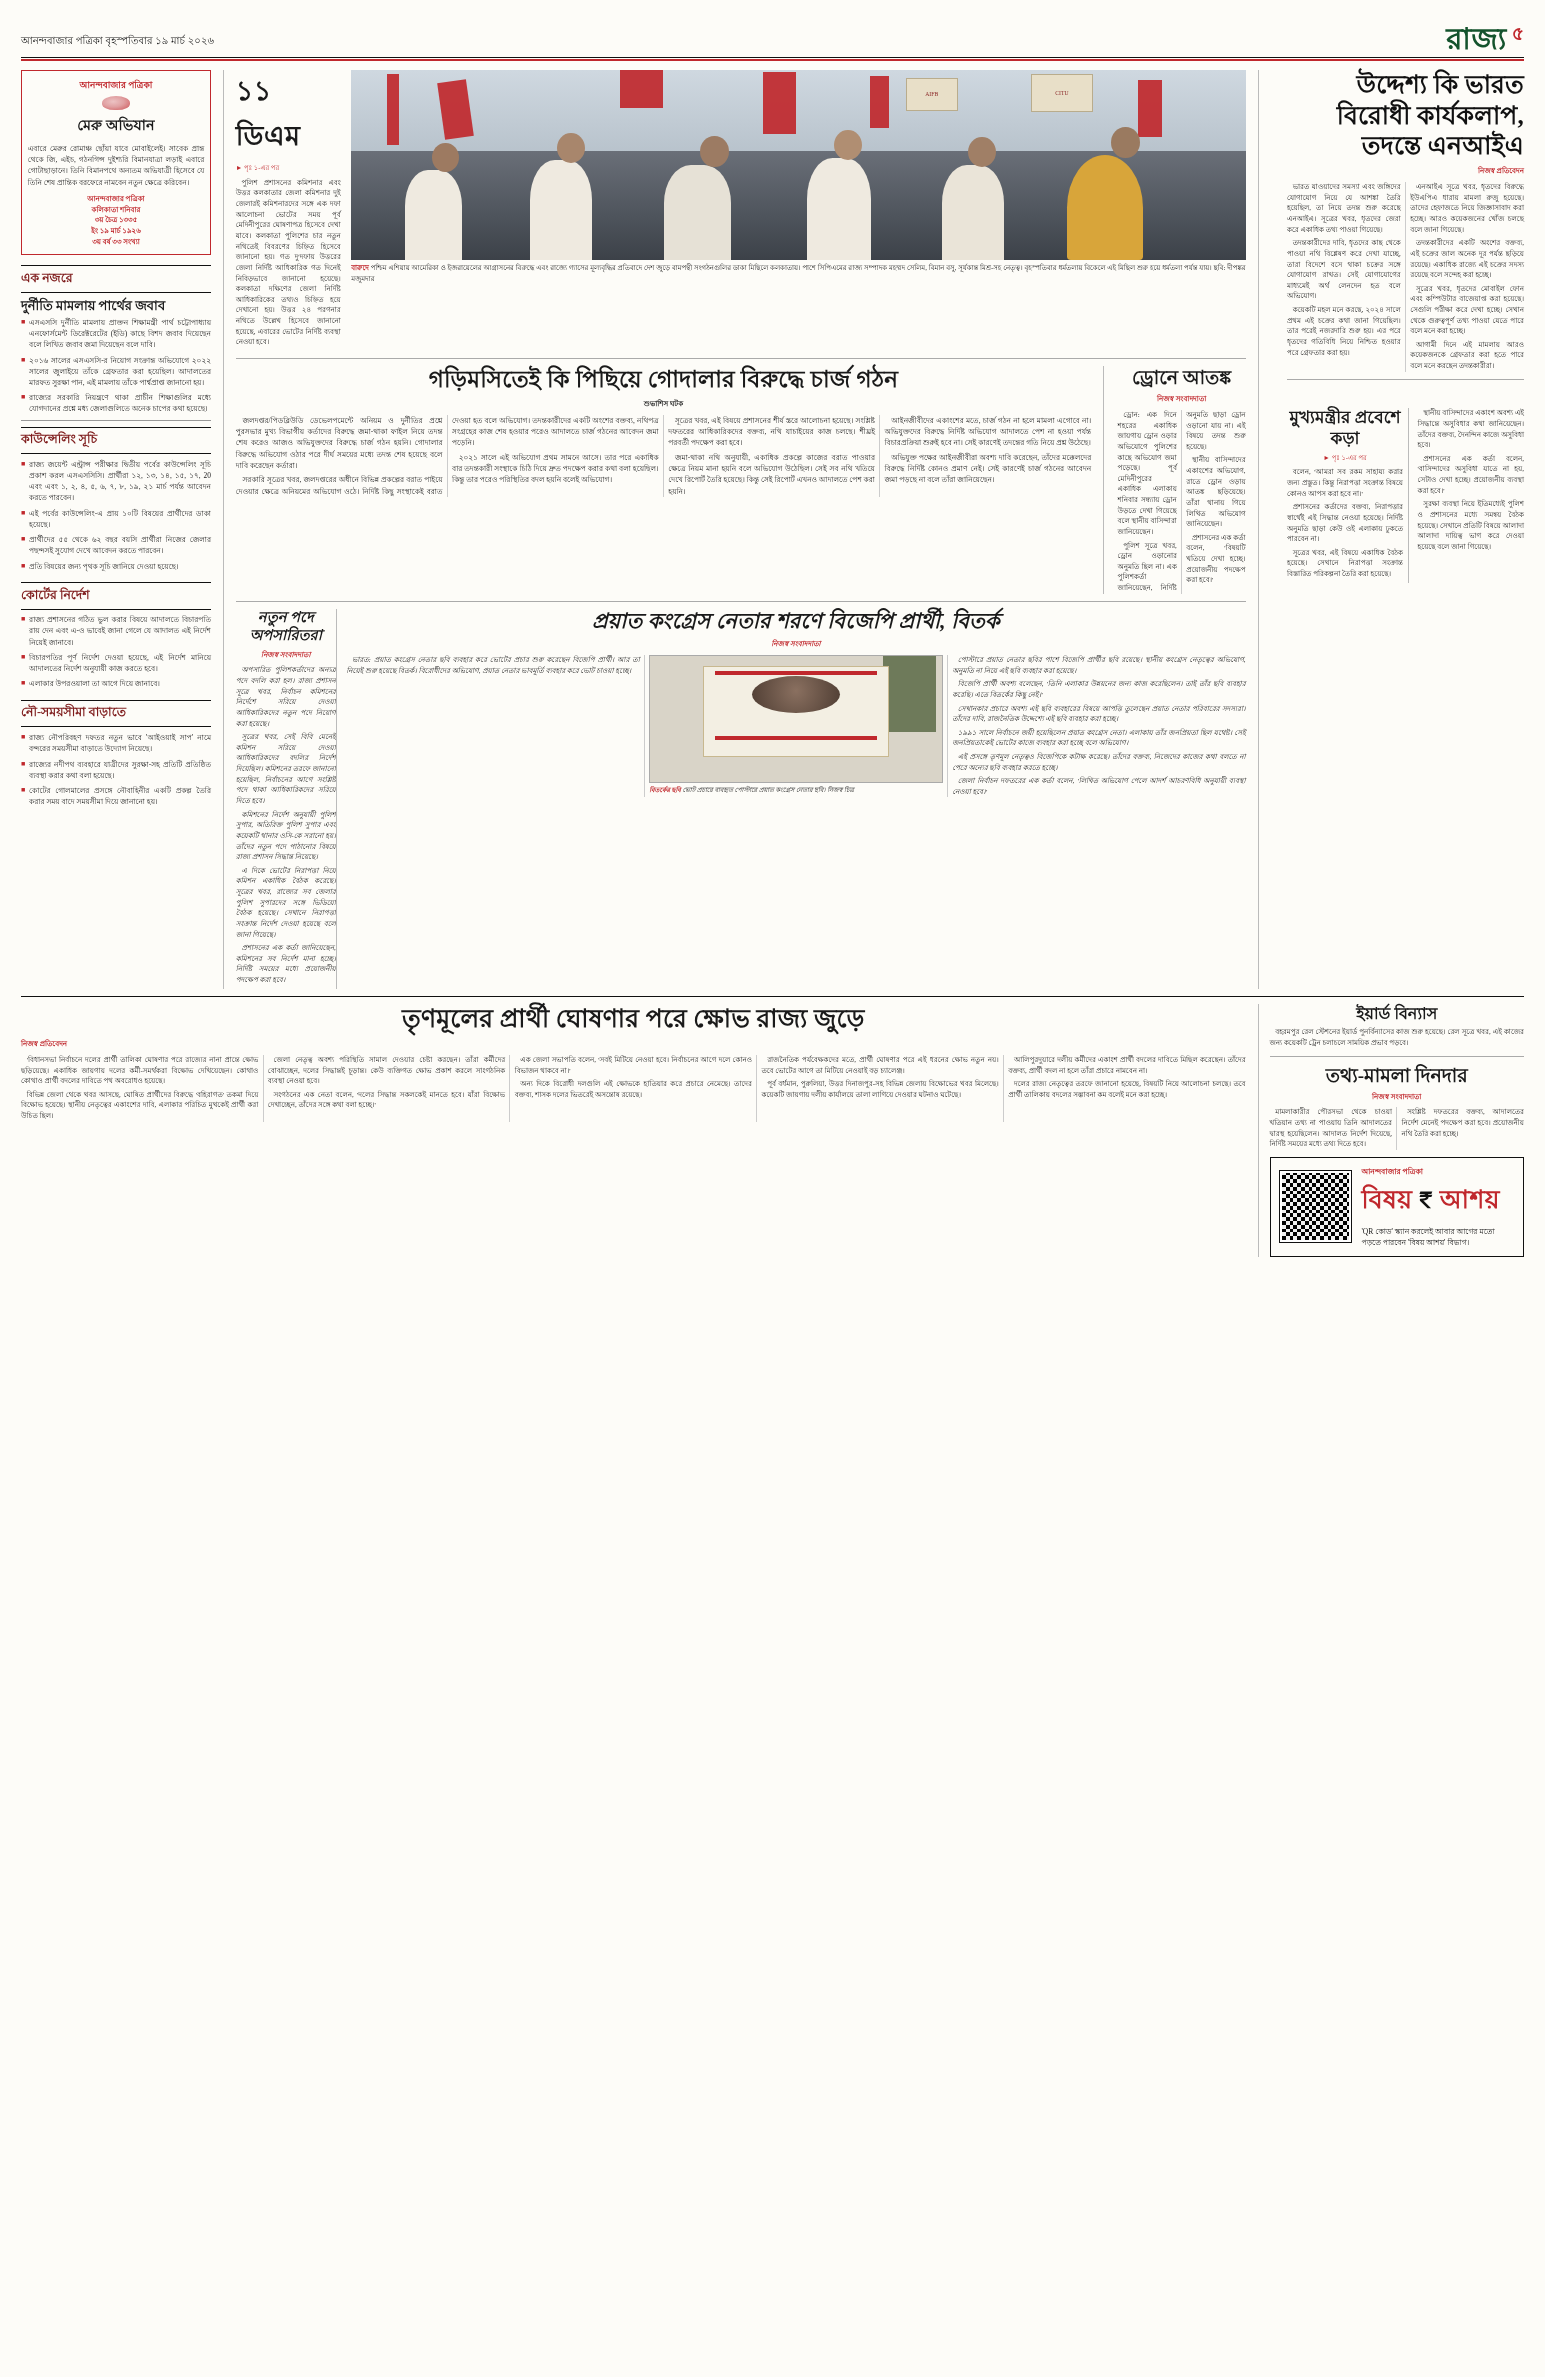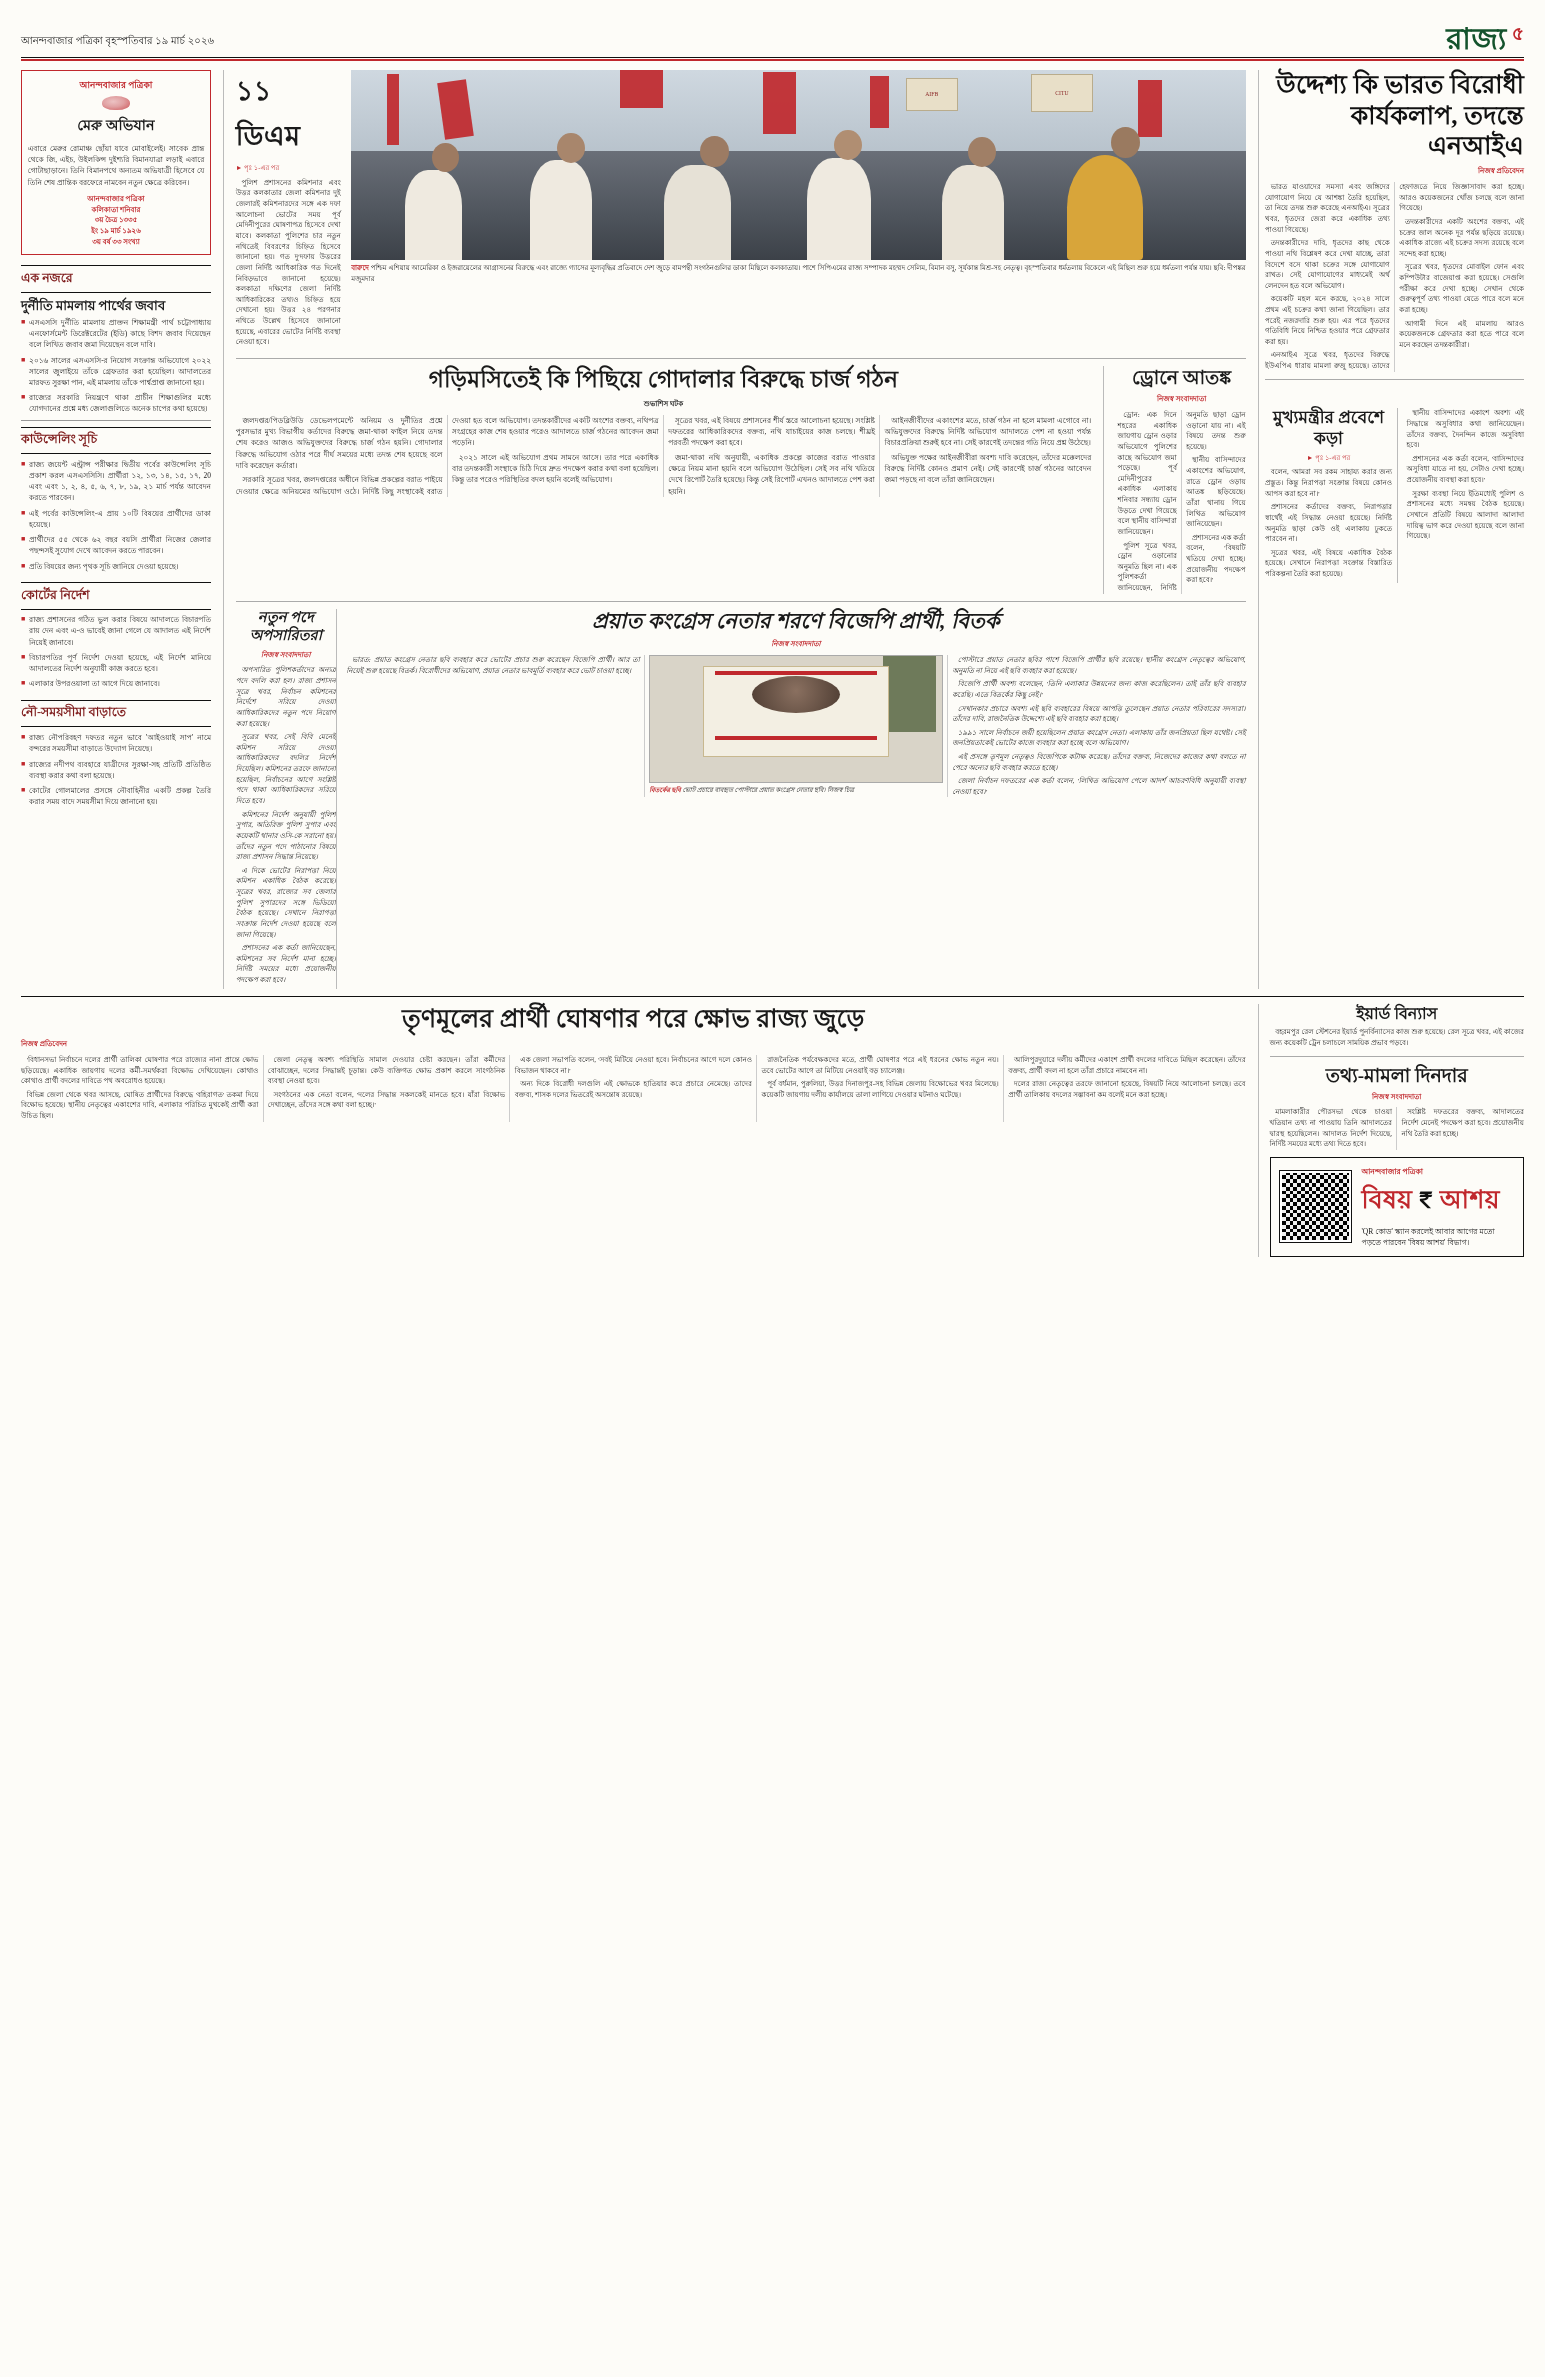--- a/index.html
+++ b/index.html
@@ -165,21 +165,21 @@
   <div class="red-rule"></div>
 
   <div class="grid">
 
     <div>
 
       <div class="brandbox">
         <div class="logo-text">আনন্দবাজার পত্রিকা</div>
         <div class="logo-mark"></div>
         <h2>মেরু অভিযান</h2>
-        <p>এবারে মেরুর রোমাঞ্চ ছোঁয়া যাবে মোবাইলেই। সাবেক প্রান্ত থেকে জি, এইচ, উইলকিন্স দুইশ্যরি বিমানযাত্রা লড়াই এবারে গোটাছাড়ানে। তিনি বিমানপথে অন্যতম অভিযাত্রী হিসেবে যে তিনি শেষ প্রান্তিক বরফেরে নামবেন নতুন ক্ষেত্রে করিবেন।</p>
+        <p>এবারে মেরুর রোমাঞ্চ ছোঁয়া যাবে মোবাইলেই। সাবেক প্রান্ত থেকে জি, এইচ, গঠনগিন্স দুইশ্যরি বিমানযাত্রা লড়াই এবারে গোটাছাড়ানে। তিনি বিমানপথে অন্যতম অভিযাত্রী হিসেবে যে তিনি শেষ প্রান্তিক বরফেরে নামবেন নতুন ক্ষেত্রে করিবেন।</p>
         <div class="stamp" style="white-space:pre-line">আনন্দবাজার পত্রিকা
 কলিকাতা শনিবার
 ৩য় চৈত্র ১৩৩৫
 ইং ১৯ মার্চ ১৯২৬
 ৩য় বর্ষ ৩৩ সংখ্যা</div>
       </div>
 
       <div class="rail-head">এক নজরে</div>
 
       <div>
@@ -359,21 +359,21 @@
             <p>সেখানকার প্রচারে অবশ্য এই ছবি ব্যবহারের বিষয়ে আপত্তি তুলেছেন প্রয়াত নেতার পরিবারের সদস্যরা। তাঁদের দাবি, রাজনৈতিক উদ্দেশ্যে এই ছবি ব্যবহার করা হচ্ছে।</p>
             <p>১৯৯১ সালে নির্বাচনে জয়ী হয়েছিলেন প্রয়াত কংগ্রেস নেতা। এলাকায় তাঁর জনপ্রিয়তা ছিল যথেষ্ট। সেই জনপ্রিয়তাকেই ভোটের কাজে ব্যবহার করা হচ্ছে বলে অভিযোগ।</p>
             <p>এই প্রসঙ্গে তৃণমূল নেতৃত্বও বিজেপিকে কটাক্ষ করেছে। তাঁদের বক্তব্য, নিজেদের কাজের কথা বলতে না পেরে অন্যের ছবি ব্যবহার করতে হচ্ছে।</p>
             <p>জেলা নির্বাচন দফতরের এক কর্তা বলেন, 'লিখিত অভিযোগ পেলে আদর্শ আচরণবিধি অনুযায়ী ব্যবস্থা নেওয়া হবে।'</p>
           </div>
         </div>
       </div>
 
     </div>
 
-    <div class="vsep" style="padding-left:6px">
+    <div class="vsep" style="padding-left:28px">
 
       <div class="big-hl" style="text-align:right; font-size:25px; color:#111">উদ্দেশ্য কি ভারত বিরোধী কার্যকলাপ, তদন্তে এনআইএ</div>
       <div class="byline byline-red" style="text-align:right">নিজস্ব প্রতিবেদন</div>
       <div class="cols2 body-sm">
         <p>ভারত যাওয়াদের সমস্যা এবং জঙ্গিদের যোগাযোগ নিয়ে যে আশঙ্কা তৈরি হয়েছিল, তা নিয়ে তদন্ত শুরু করেছে এনআইএ। সূত্রের খবর, ধৃতদের জেরা করে একাধিক তথ্য পাওয়া গিয়েছে।</p>
         <p>তদন্তকারীদের দাবি, ধৃতদের কাছ থেকে পাওয়া নথি বিশ্লেষণ করে দেখা যাচ্ছে, তারা বিদেশে বসে থাকা চক্রের সঙ্গে যোগাযোগ রাখত। সেই যোগাযোগের মাধ্যমেই অর্থ লেনদেন হত বলে অভিযোগ।</p>
         <p>কয়েকটি মহল মনে করছে, ২০২৪ সালে প্রথম এই চক্রের কথা জানা গিয়েছিল। তার পরেই নজরদারি শুরু হয়। এর পরে ধৃতদের গতিবিধি নিয়ে নিশ্চিত হওয়ার পরে গ্রেফতার করা হয়।</p>
         <p>এনআইএ সূত্রে খবর, ধৃতদের বিরুদ্ধে ইউএপিএ ধারায় মামলা রুজু হয়েছে। তাদের হেফাজতে নিয়ে জিজ্ঞাসাবাদ করা হচ্ছে। আরও কয়েকজনের খোঁজ চলছে বলে জানা গিয়েছে।</p>
         <p>তদন্তকারীদের একটি অংশের বক্তব্য, এই চক্রের জাল অনেক দূর পর্যন্ত ছড়িয়ে রয়েছে। একাধিক রাজ্যে এই চক্রের সদস্য রয়েছে বলে সন্দেহ করা হচ্ছে।</p>
         <p>সূত্রের খবর, ধৃতদের মোবাইল ফোন এবং কম্পিউটার বাজেয়াপ্ত করা হয়েছে। সেগুলি পরীক্ষা করে দেখা হচ্ছে। সেখান থেকে গুরুত্বপূর্ণ তথ্য পাওয়া যেতে পারে বলে মনে করা হচ্ছে।</p>

